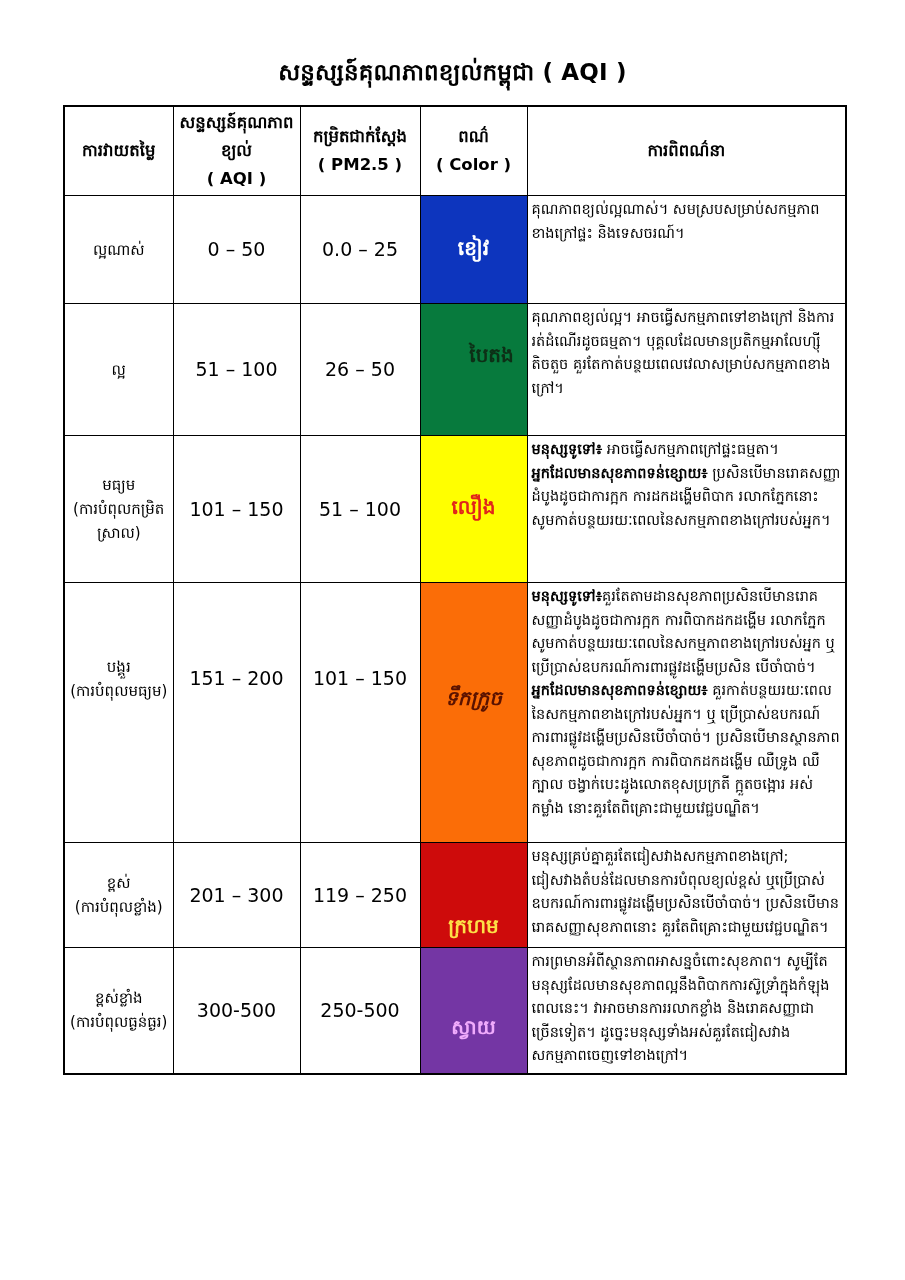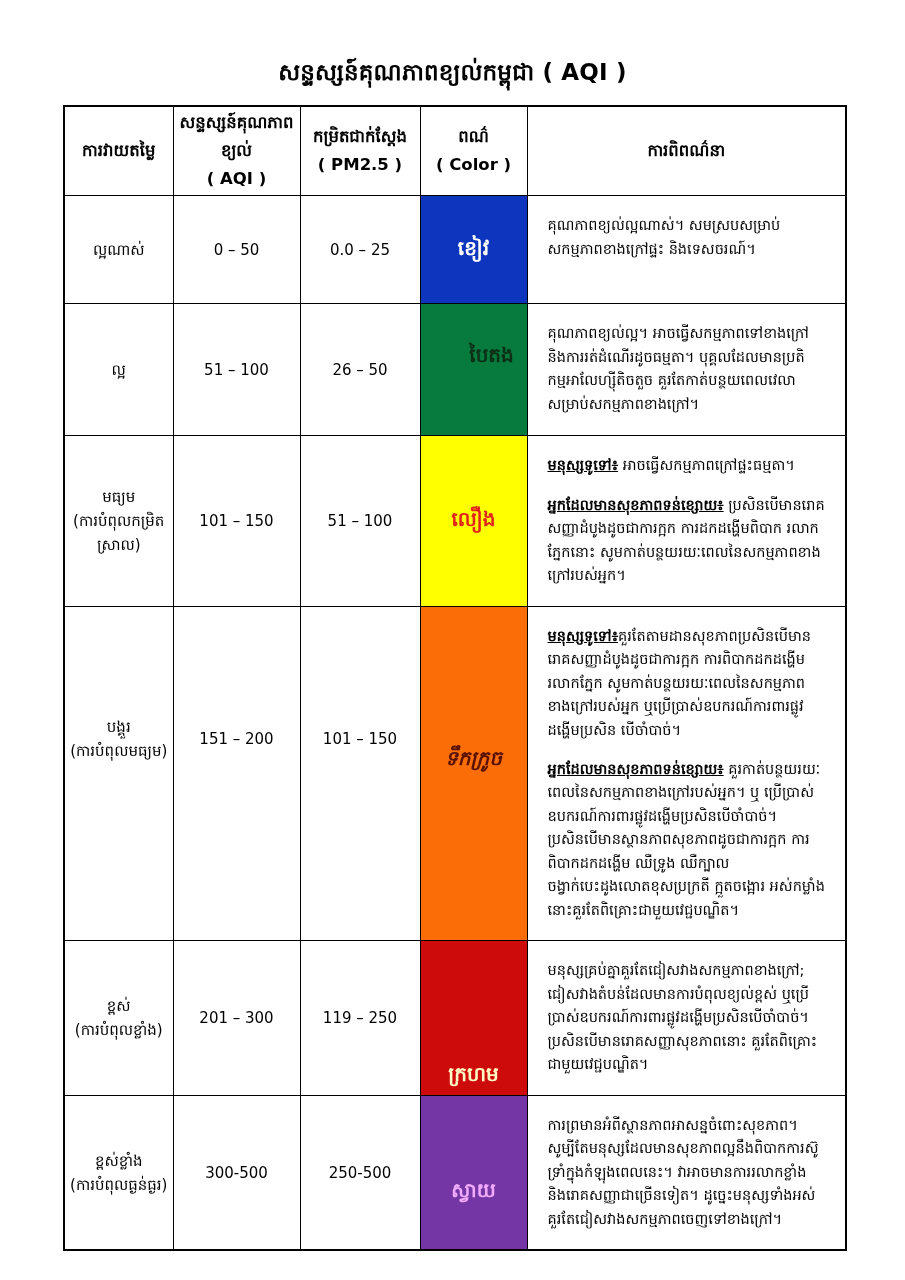--- a/index.html
+++ b/index.html
@@ -36,21 +36,21 @@
   tr.hrow{height:85px;}
   tr.r1{height:108px;} tr.r2{height:132px;} tr.r3{height:147px;}
   tr.r4{height:260px;} tr.r5{height:105px;} tr.r6{height:126px;}
   th.hcell{
     font-size:16.5px;font-weight:700;text-align:center;vertical-align:middle;
     line-height:1.7;background:#fff;
   }
   th.hcell .sub{font-weight:700;}
   td.rating-cell,td.aqi-cell,td.pm-cell{
     text-align:center;vertical-align:middle;
-    font-size:15px;line-height:1.6;
+    font-size:19px;line-height:1.6;
   }
   td.rating-cell{font-size:15px;}
   tr.r4 td.rating-cell,tr.r4 td.aqi-cell,tr.r4 td.pm-cell{padding-bottom:70px;}
   td.color-cell{
     text-align:center;vertical-align:middle;
     font-size:20px;font-weight:700;
     padding:0;
   }
   td.color-cell .color-label{display:inline-block;}
   tr.r5 td.color-cell{vertical-align:bottom;}
@@ -58,22 +58,22 @@
   tr.r6 td.color-cell .color-label{margin-top:38px;}
   tr.r2 td.color-cell .color-label{margin-bottom:26px;}
   tr.r3 td.color-cell .color-label{margin-bottom:0;}
   tr.r4 td.color-cell .color-label{margin-bottom:26px;font-style:italic;}
   td.desc-cell{
     vertical-align:top;
     font-size:14.5px;line-height:1.62;
     padding:4px 8px 4px 8px;
     text-align:left;
   }
-  td.desc-cell p{margin:16px;}
-  td.desc-cell .lead{font-weight:700;text-decoration:underline;}
+  td.desc-cell p{margin:0;}
+  td.desc-cell .lead{font-weight:700;}
 </style>
 </head>
 <body>
 
 <div class="page-title">សន្ទស្សន៍គុណភាពខ្យល់កម្ពុជា ( AQI )</div>
 
 <table class="aqi">
   <colgroup>
     <col class="c1">
       <col class="c2">
@@ -165,21 +165,21 @@
   </tr>
 
   <tr class="r5">
     <td class="rating-cell">
       <div>ខ្ពស់</div>
       <div>(ការបំពុលខ្លាំង)</div>
     </td>
     <td class="aqi-cell">201 – 300</td>
     <td class="pm-cell">119 – 250</td>
     <td class="color-cell" style="background-color: rgb(206, 11, 11);">
-      <span class="color-label" style="color: #fef9c3;">ក្រហម</span>
+      <span class="color-label" style="color: #fde047;">ក្រហម</span>
     </td>
     <td class="desc-cell">
       <p><span>មនុស្សគ្រប់គ្នាគួរតែជៀសវាងសកម្មភាពខាងក្រៅ; ជៀសវាងតំបន់ដែលមានការបំពុលខ្យល់ខ្ពស់ ឬប្រើប្រាស់ឧបករណ៍ការពារផ្លូវដង្ហើមប្រសិនបើចាំបាច់។ ប្រសិនបើមានរោគសញ្ញាសុខភាពនោះ គួរតែពិគ្រោះជាមួយវេជ្ជបណ្ឌិត។</span></p>
     </td>
   </tr>
 
   <tr class="r6">
     <td class="rating-cell">
       <div>ខ្ពស់ខ្លាំង</div>
       <div>(ការបំពុលធ្ងន់ធ្ងរ)</div>

